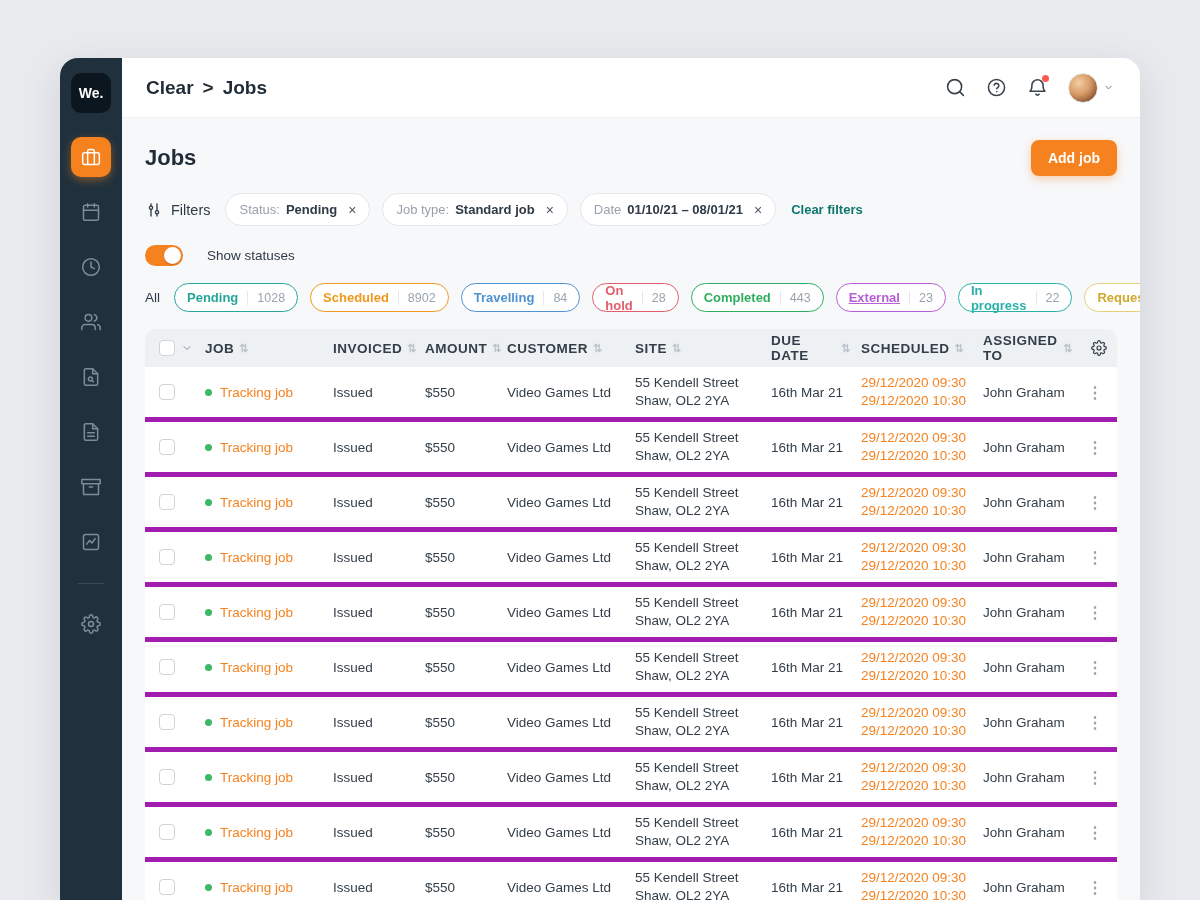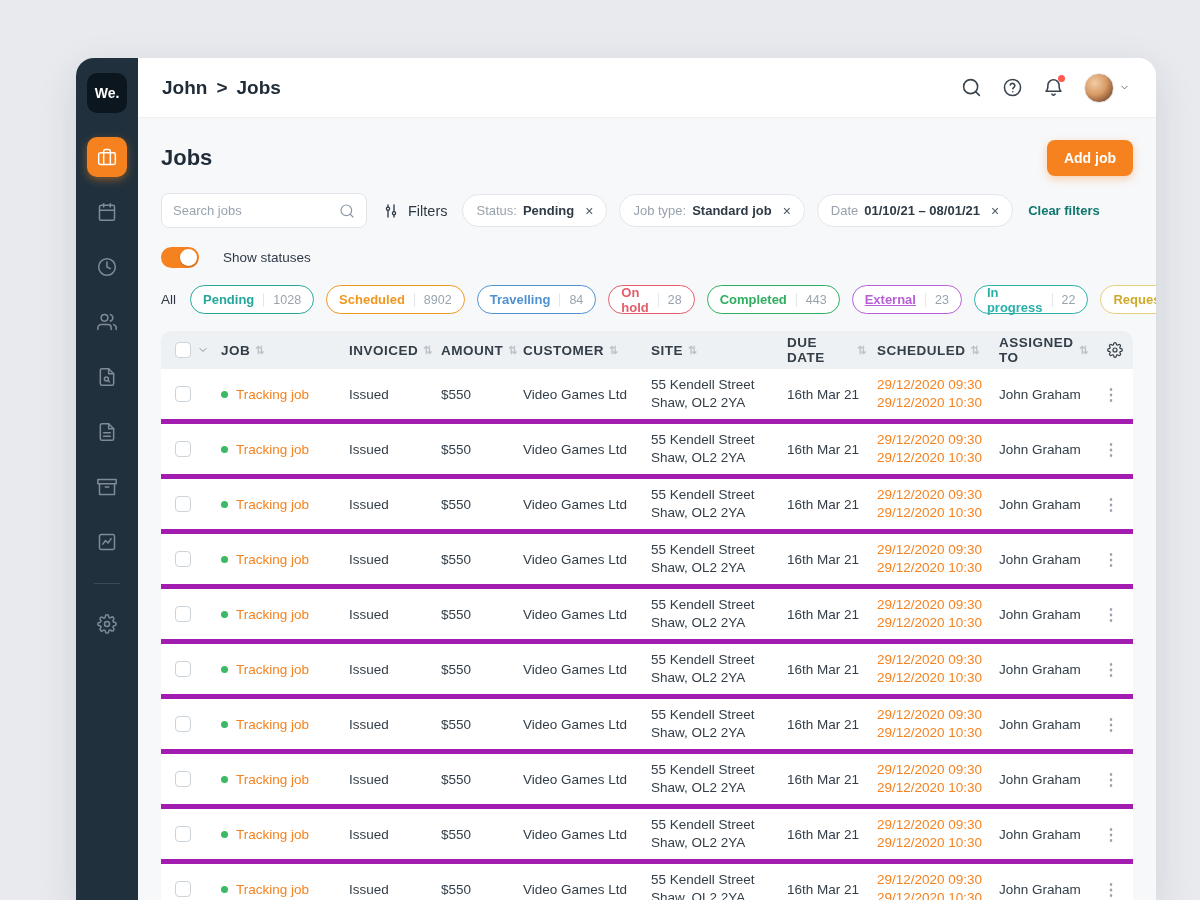--- a/index.html
+++ b/index.html
@@ -2,21 +2,21 @@
 <html><head>
 <meta charset="utf-8">
 <style>
   * { margin:0; padding:0; box-sizing:border-box; }
   html,body { width:1200px; height:900px; overflow:hidden; }
   body { font-family:"Liberation Sans", sans-serif; background:#e8eaee; }
 
   .stage { position:relative; width:1200px; height:900px; background:#e8eaee; }
 
   .window {
-    position:absolute; left:76px; top:58px; width:1080px; height:842px;
+    position:absolute; left:60px; top:58px; width:1080px; height:842px;
     background:#f7f8fa; border-radius:18px 18px 0 0; overflow:hidden;
     box-shadow:0 12px 40px rgba(30,45,58,.12);
     display:flex;
   }
 
   
   .sidebar {
     width:62px; background:#20313d; display:flex; flex-direction:column;
     align-items:center; padding-top:15px; flex-shrink:0;
   }
@@ -215,21 +215,21 @@
               <path d="M19.4 15a1.65 1.65 0 0 0 .33 1.82l.06.06a2 2 0 0 1-2.83 2.83l-.06-.06a1.65 1.65 0 0 0-1.82-.33 1.65 1.65 0 0 0-1 1.51V21a2 2 0 0 1-4 0v-.09A1.65 1.65 0 0 0 9 19.4a1.65 1.65 0 0 0-1.82.33l-.06.06a2 2 0 0 1-2.83-2.83l.06-.06a1.65 1.65 0 0 0 .33-1.82 1.65 1.65 0 0 0-1.51-1H3a2 2 0 0 1 0-4h.09A1.65 1.65 0 0 0 4.6 9a1.65 1.65 0 0 0-.33-1.82l-.06-.06a2 2 0 0 1 2.83-2.83l.06.06a1.65 1.65 0 0 0 1.82.33H9a1.65 1.65 0 0 0 1-1.51V3a2 2 0 0 1 4 0v.09a1.65 1.65 0 0 0 1 1.51 1.65 1.65 0 0 0 1.82-.33l.06-.06a2 2 0 0 1 2.83 2.83l-.06.06a1.65 1.65 0 0 0-.33 1.82V9a1.65 1.65 0 0 0 1.51 1H21a2 2 0 0 1 0 4h-.09a1.65 1.65 0 0 0-1.51 1z"></path>
             </svg>
           </span>
       </div>
     </aside>
 
     <div class="main">
 
       <header class="topbar">
         <div class="breadcrumb">
-          <span>John</span>
+          <span>Clear</span>
           <span class="bc-sep">&gt;</span>
           <span>Jobs</span>
         </div>
         <div class="topbar-actions">
           <span class="topbar-icon" data-icon="search">
               <svg viewBox="0 0 24 24" fill="none" stroke="currentColor" stroke-width="1.8" stroke-linecap="round" stroke-linejoin="round">
                 <circle cx="11" cy="11" r="8"></circle>
                 <line x1="21" y1="21" x2="16.65" y2="16.65"></line>
               </svg>
             </span>
@@ -259,29 +259,20 @@
       </header>
 
       <div class="content">
 
         <div class="page-head">
           <h1 class="page-title">Jobs</h1>
           <button class="btn-primary">Add job</button>
         </div>
 
         <div class="filter-row">
-          <div class="search-box">
-            <input type="text" placeholder="Search jobs" style="">
-            <span class="icon16 si" data-icon="search">
-                <svg viewBox="0 0 24 24" fill="none" stroke="currentColor" stroke-width="1.8" stroke-linecap="round" stroke-linejoin="round">
-                  <circle cx="11" cy="11" r="8"></circle>
-                  <line x1="21" y1="21" x2="16.65" y2="16.65"></line>
-                </svg>
-              </span>
-          </div>
           <div class="filters-btn">
             <span class="icon18 fi" data-icon="sliders">
                 <svg viewBox="0 0 24 24" fill="none" stroke="currentColor" stroke-width="1.8" stroke-linecap="round" stroke-linejoin="round">
                   <line x1="8" y1="4" x2="8" y2="20"></line>
                   <line x1="16" y1="4" x2="16" y2="20"></line>
                   <circle cx="8" cy="9" r="2.1" fill="#fff"></circle>
                   <circle cx="16" cy="15" r="2.1" fill="#fff"></circle>
                 </svg>
               </span>
             <span>Filters</span>

